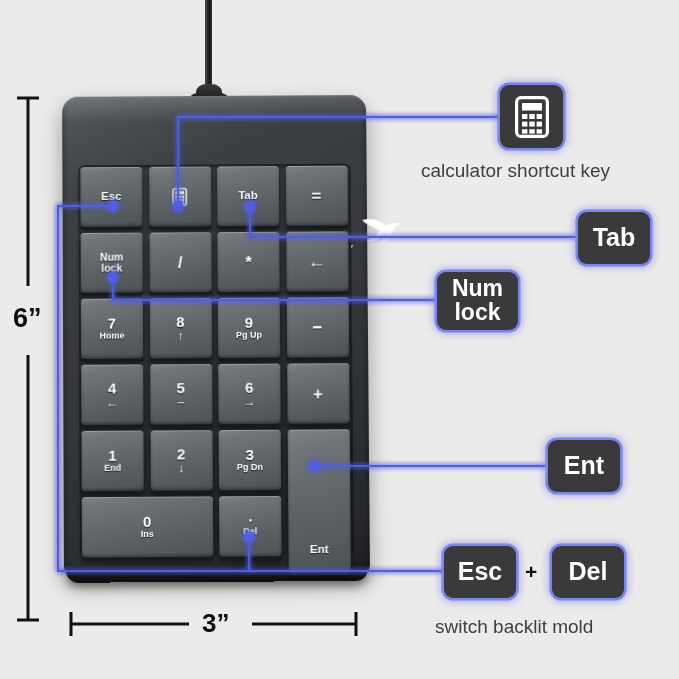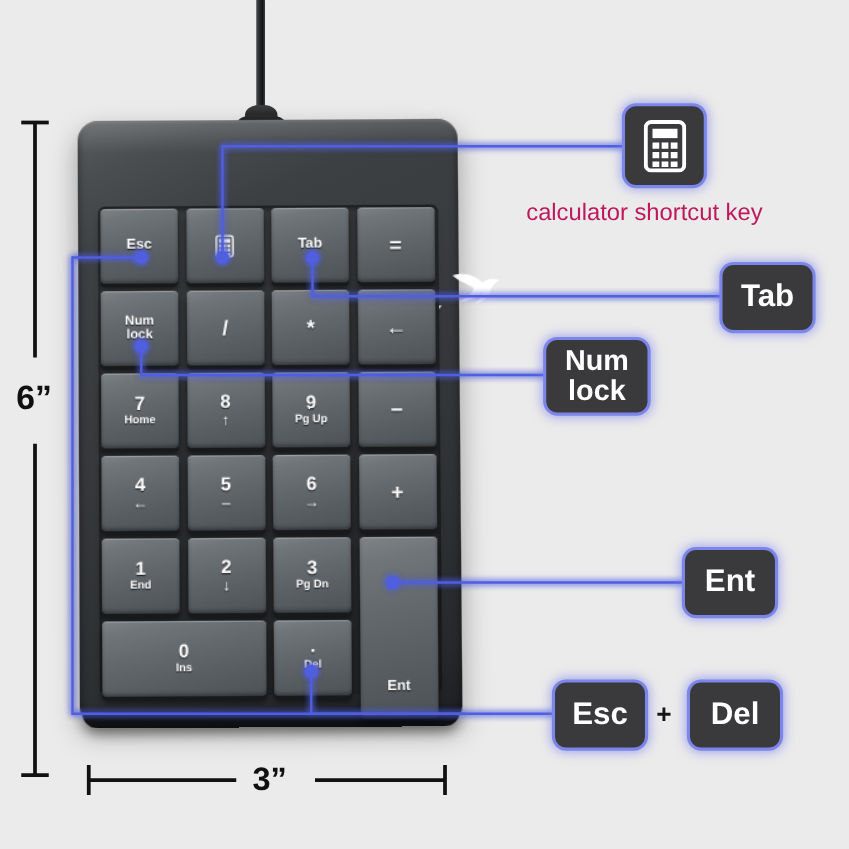--- a/index.html
+++ b/index.html
@@ -113,21 +113,21 @@
     border-radius:9px;
     color:#ffffff;
     font-weight:bold;
     display:flex;align-items:center;justify-content:center;
     text-align:center;
     box-shadow:0 0 0 2.5px #7b86e8, 0 0 9px 3px rgba(110,120,235,.65);
     line-height:1.03;
   }
   .badge.icon-badge{background:#3a3a3c;}
   .caption{
-    position:absolute;color:#be185d;font-size:19px;
+    position:absolute;color:#404040;font-size:19px;
     font-family:"Liberation Sans", sans-serif;white-space:nowrap;
   }
   .plus{
     position:absolute;color:#151515;font-size:21px;font-weight:bold;
   }
 
   
   .dimlabel{position:absolute;color:#101010;font-weight:bold;}
 </style>
 </head>
@@ -331,14 +331,15 @@
     <span>Ent</span>
   </div>
 
   <div class="badge" style="left:444px;top:546px;width:72px;height:52px;font-size:25px;">
     <span>Esc</span>
   </div>
   <div class="plus" style="left:525px;top:560px;">+</div>
   <div class="badge" style="left:552px;top:546px;width:72px;height:52px;font-size:25px;">
     <span>Del</span>
   </div>
+  <div class="caption" style="left:435px;top:616px;">switch backlit mold</div>
 
 </div>
 
 </body></html>

